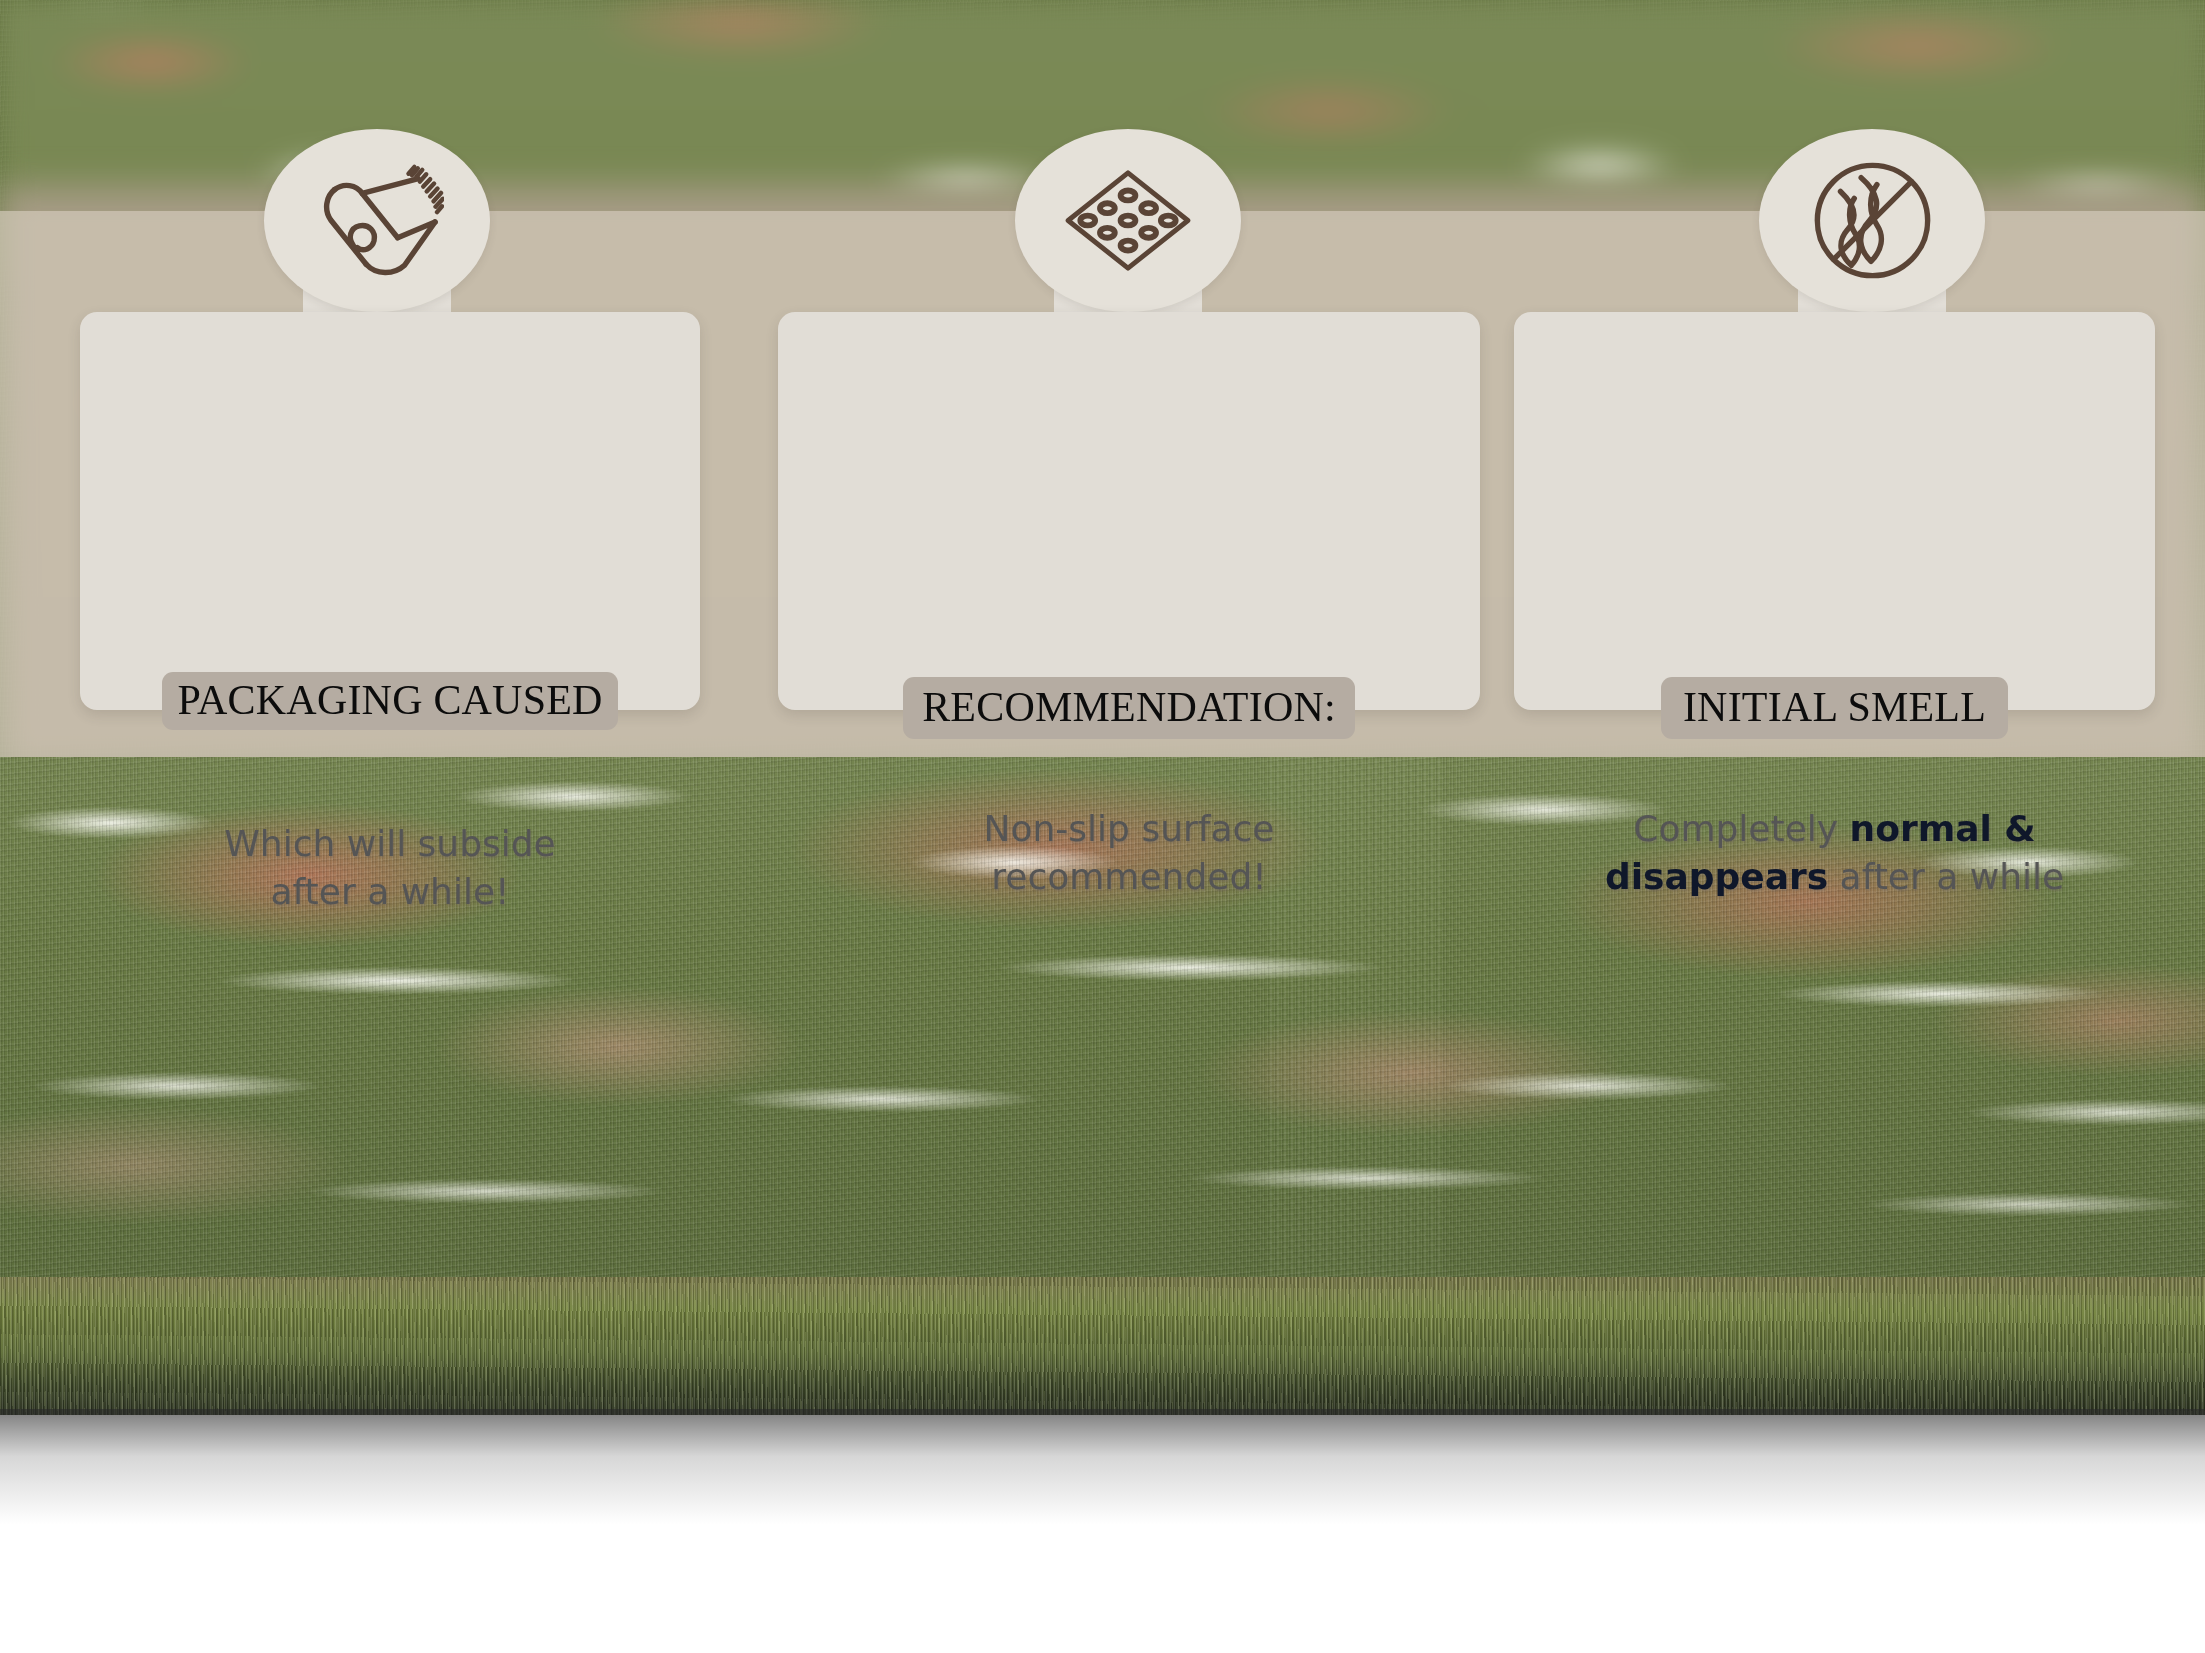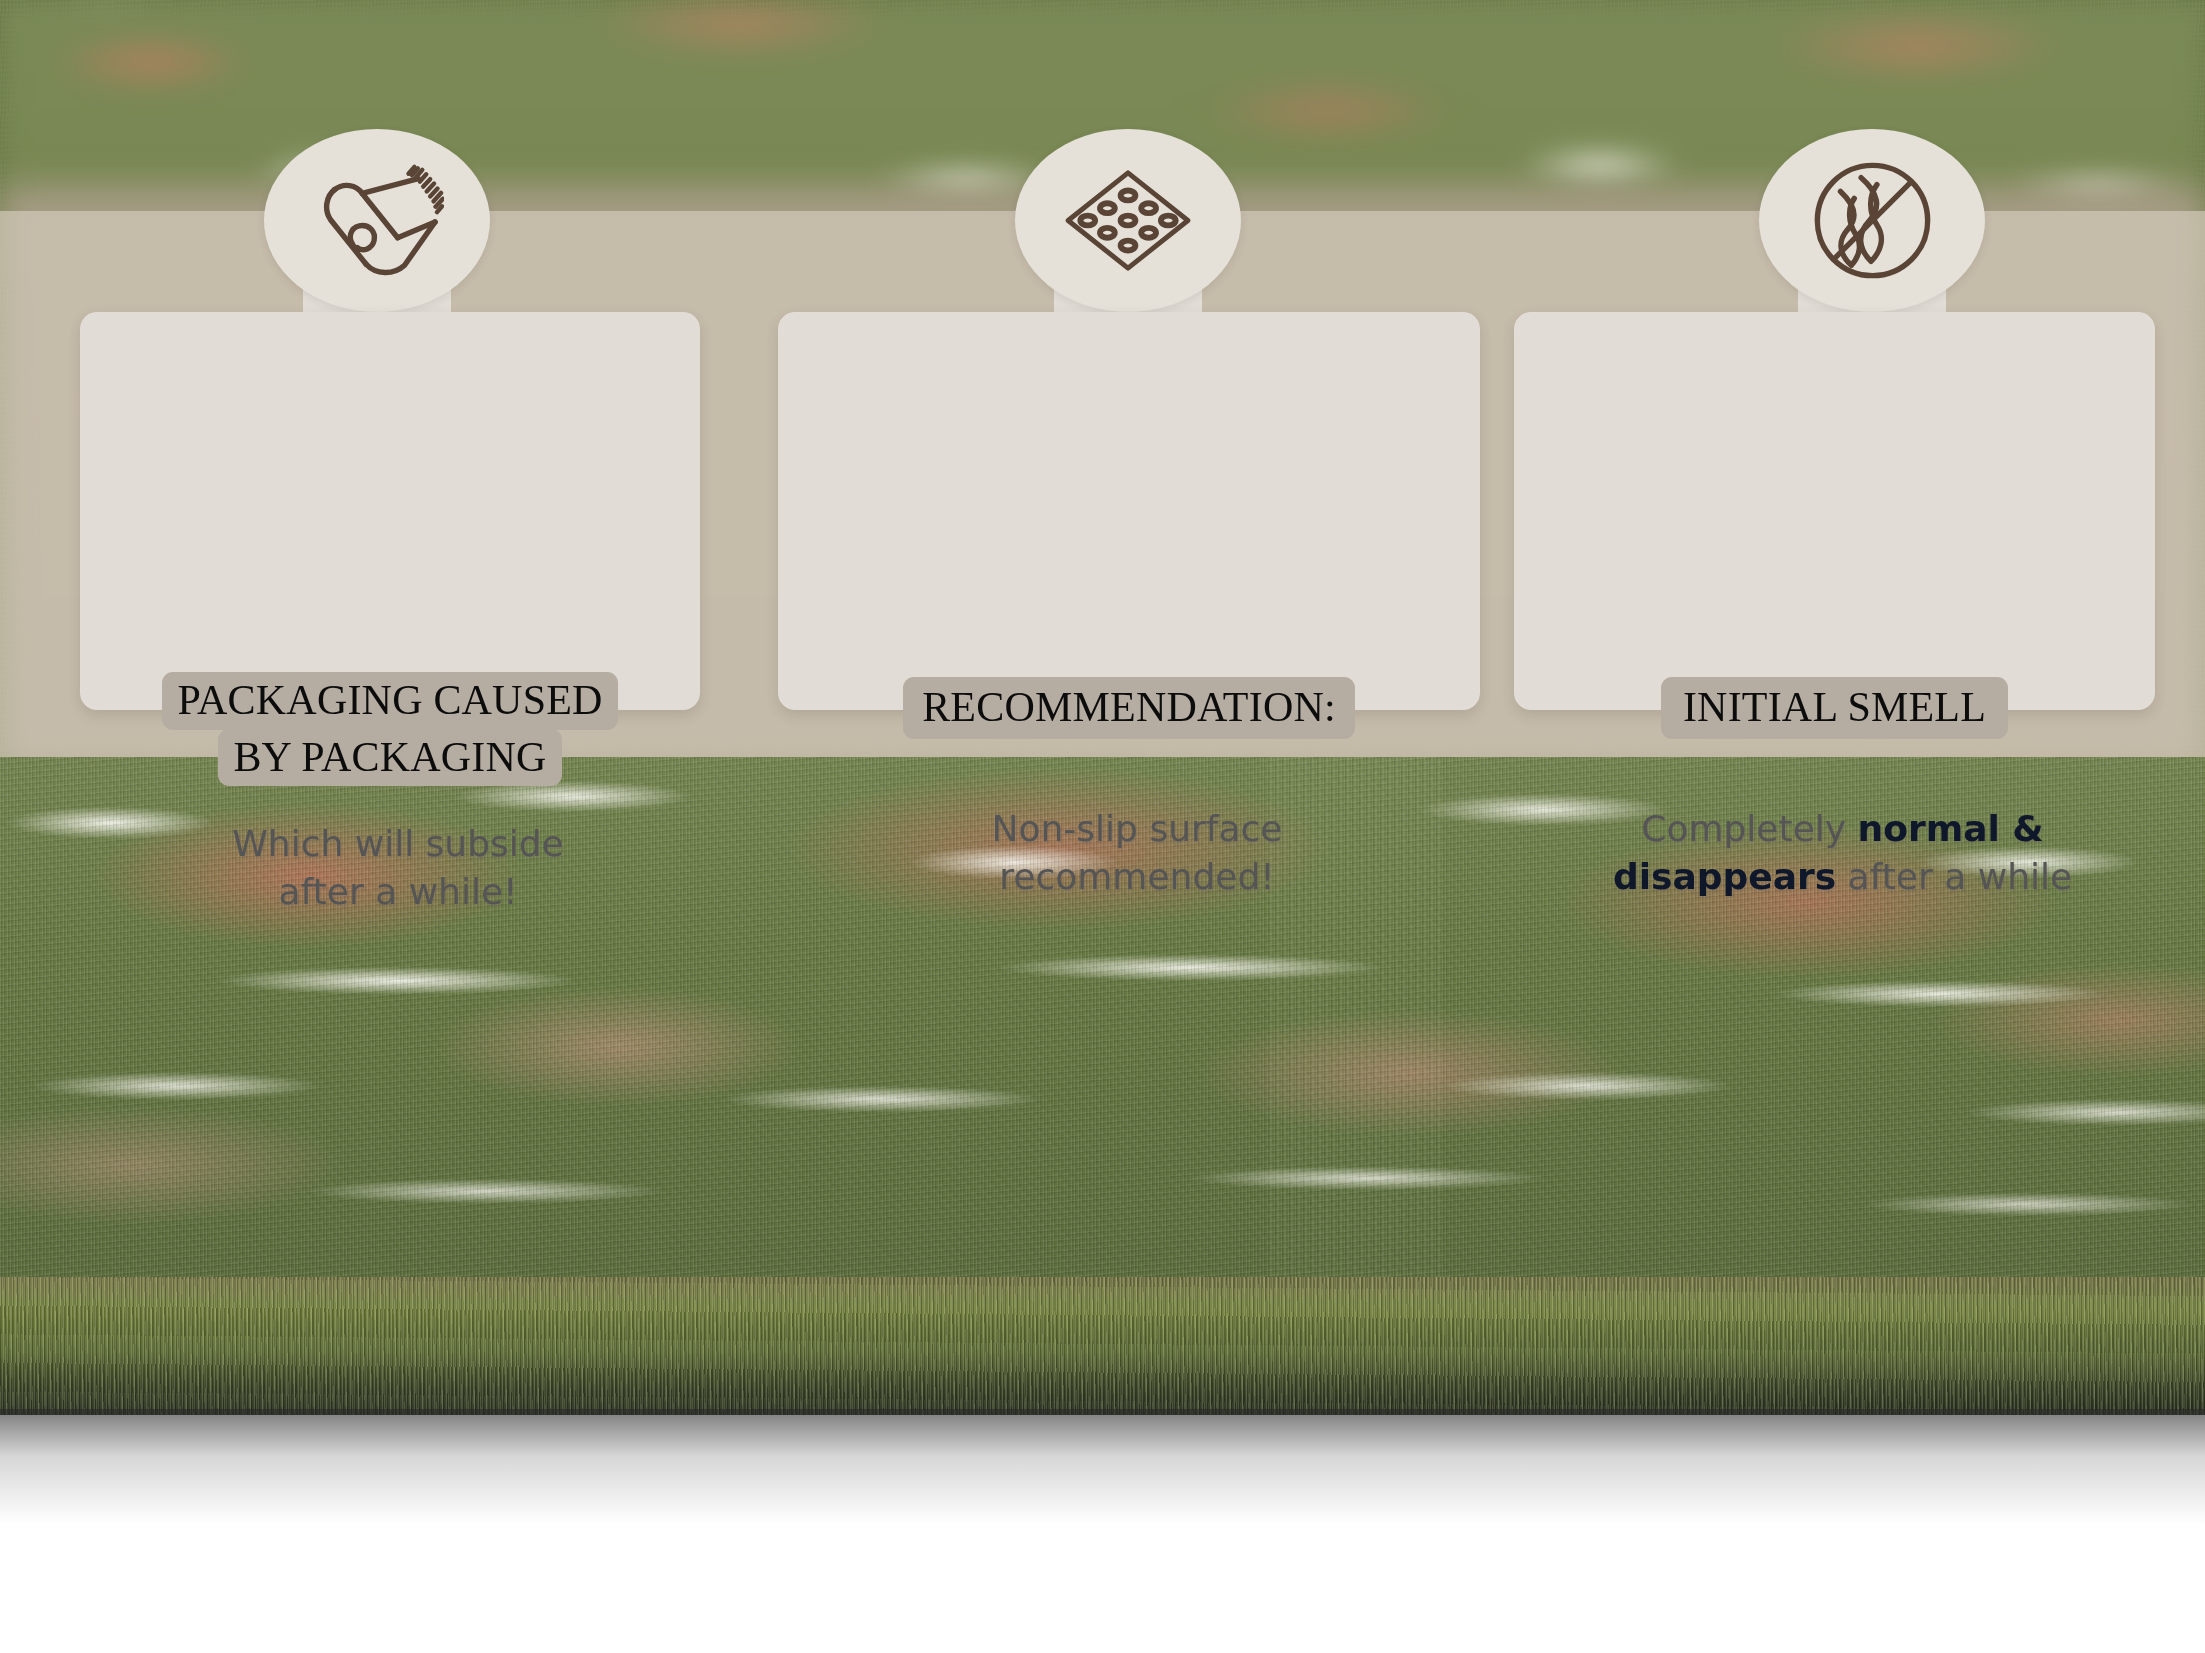--- a/index.html
+++ b/index.html
@@ -180,21 +180,21 @@
   .c1 .chip.l1{ padding:4px 15px; }
   .c1 .chip.l2{ padding:4px 15px; margin-top:-1px; }
 
   .c2 .chip-wrap{ top:365px; }
   .c2 .chip{ font-size:42px; line-height:1.18; padding:6px 19px; }
 
   .c3 .chip-wrap{ top:365px;justify-content:center; }
   .c3 .chip{ font-size:42px; line-height:1.18; padding:6px 22px; }
 
   
-  .body-text{ position:absolute; left:8px; width:100%; text-align:center; color:#555555;
+  .body-text{ position:absolute; left:0; width:100%; text-align:center; color:#555555;
     font-family:"DejaVu Sans", sans-serif; font-size:36px; line-height:1.32;
     text-shadow:1px 1.5px 1.5px rgba(120,110,100,.35); padding:0 26px; }
   .c1 .body-text{ top:508px; }
   .c2 .body-text{ top:493px; }
   .c3 .body-text{ top:493px; }
   .body-text b{ font-weight:700; color:#0f172a; }
 
   .chip-row{ position:relative; }
 </style>
 </head>
@@ -292,21 +292,20 @@
         <path d="M108 44 C142 74 150 104 124 132 C98 160 104 190 128 214
                  C150 192 156 164 140 140 C124 116 122 82 140 58"></path>
         <path d="M66 72 C96 100 102 126 80 150 C58 176 66 202 88 222
                  C106 202 110 178 96 158 C82 136 80 106 94 86"></path>
       </svg>
     </div>
 
     <div class="card c1">
       <div class="chip-wrap">
         <div class="chip-row"><span class="chip l1">PACKAGING CAUSED</span></div>
-        <div class="chip-row"><span class="chip l2">BY PACKAGING</span></div>
       </div>
       <div class="body-text">
         <div><span>Which will subside</span></div>
         <div><span>after a while!</span></div>
       </div>
     </div>
 
     <div class="card c2">
       <div class="chip-wrap">
         <div class="chip-row"><span class="chip">RECOMMENDATION:</span></div>

